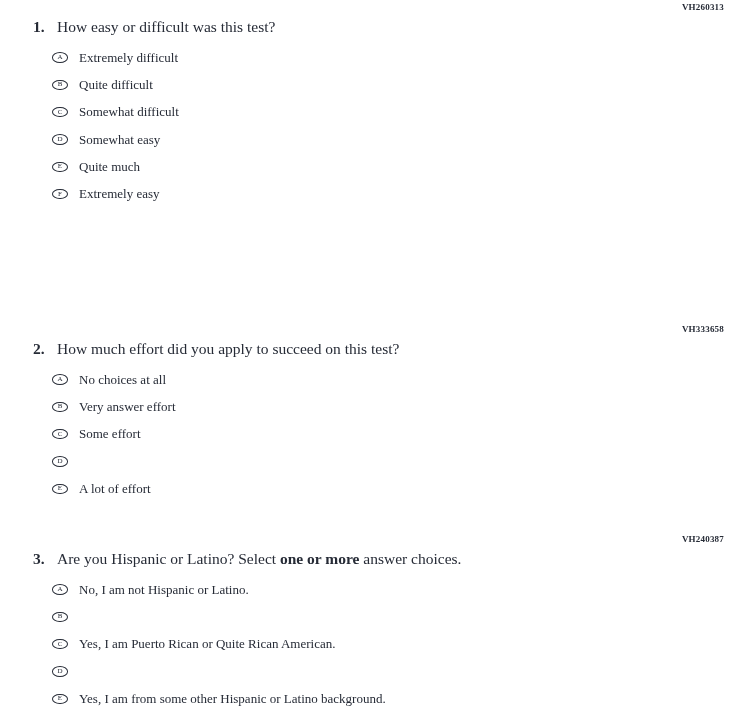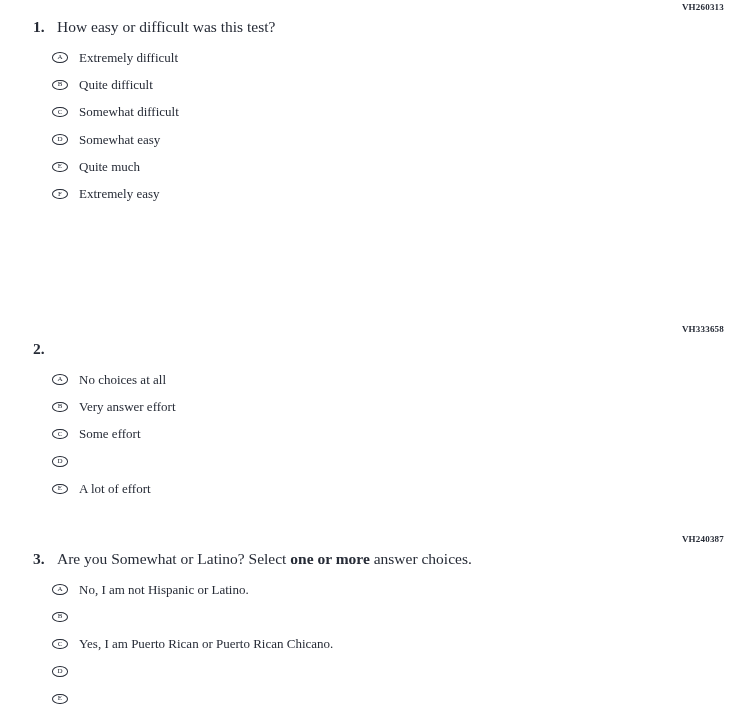--- a/index.html
+++ b/index.html
@@ -117,20 +117,21 @@
           </span>
         <span class="option-label">Extremely easy</span>
       </div>
     </div>
   </section>
 
   <section class="question-block" id="qb2">
     <div class="q-code">VH333658</div>
     <div class="q-line">
       <span class="q-num">2.</span>
+      <span class="q-text"><span>How much effort did you apply to succeed on this test?</span><b></b><span></span></span>
     </div>
     <div class="options">
       <div class="option">
         <span class="oval">
             <span class="oval-letter">A</span>
           </span>
         <span class="option-label">No choices at all</span>
       </div>
       <div class="option">
         <span class="oval">
@@ -155,46 +156,47 @@
           </span>
         <span class="option-label">A lot of effort</span>
       </div>
     </div>
   </section>
 
   <section class="question-block" id="qb3">
     <div class="q-code">VH240387</div>
     <div class="q-line">
       <span class="q-num">3.</span>
-      <span class="q-text"><span>Are you Somewhat or Latino? Select </span><b>one or more</b><span> answer choices.</span></span>
+      <span class="q-text"><span>Are you Hispanic or Latino? Select </span><b>one or more</b><span> answer choices.</span></span>
     </div>
     <div class="options">
       <div class="option">
         <span class="oval">
             <span class="oval-letter">A</span>
           </span>
         <span class="option-label">No, I am not Hispanic or Latino.</span>
       </div>
       <div class="option">
         <span class="oval">
             <span class="oval-letter">B</span>
           </span>
       </div>
       <div class="option">
         <span class="oval">
             <span class="oval-letter">C</span>
           </span>
-        <span class="option-label">Yes, I am Puerto Rican or Puerto Rican Chicano.</span>
+        <span class="option-label">Yes, I am Puerto Rican or Quite Rican American.</span>
       </div>
       <div class="option">
         <span class="oval">
             <span class="oval-letter">D</span>
           </span>
       </div>
       <div class="option">
         <span class="oval">
             <span class="oval-letter">E</span>
           </span>
+        <span class="option-label">Yes, I am from some other Hispanic or Latino background.</span>
       </div>
     </div>
   </section>
 
 </div>
 
 </body></html>

